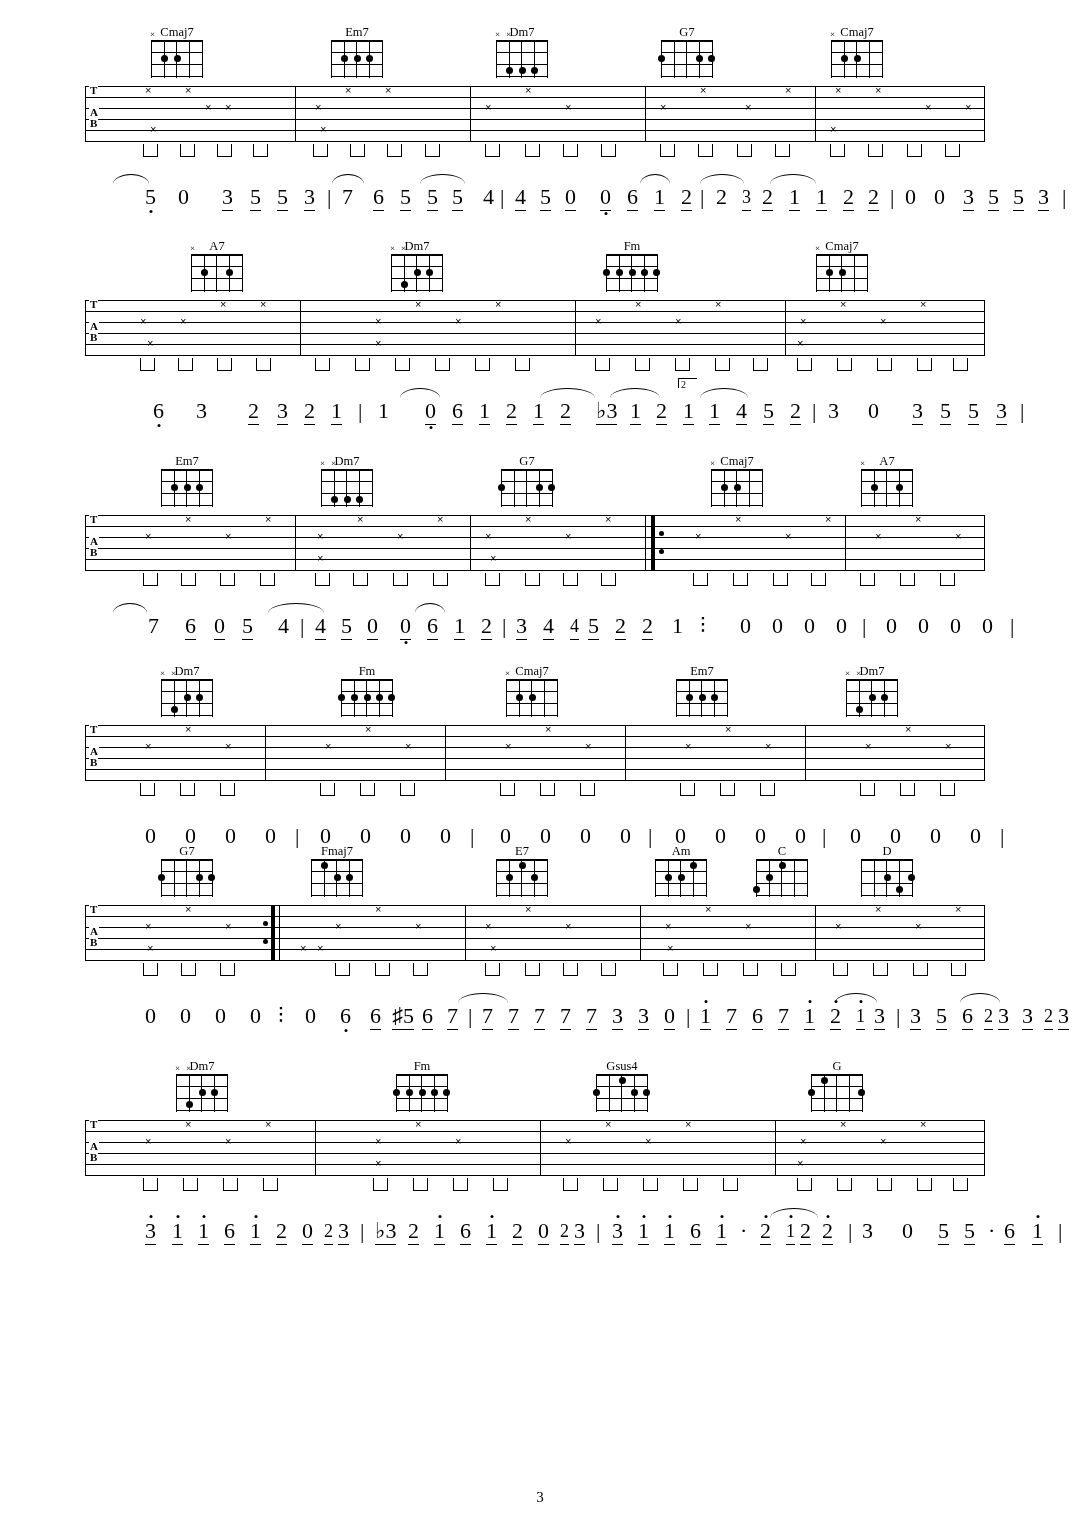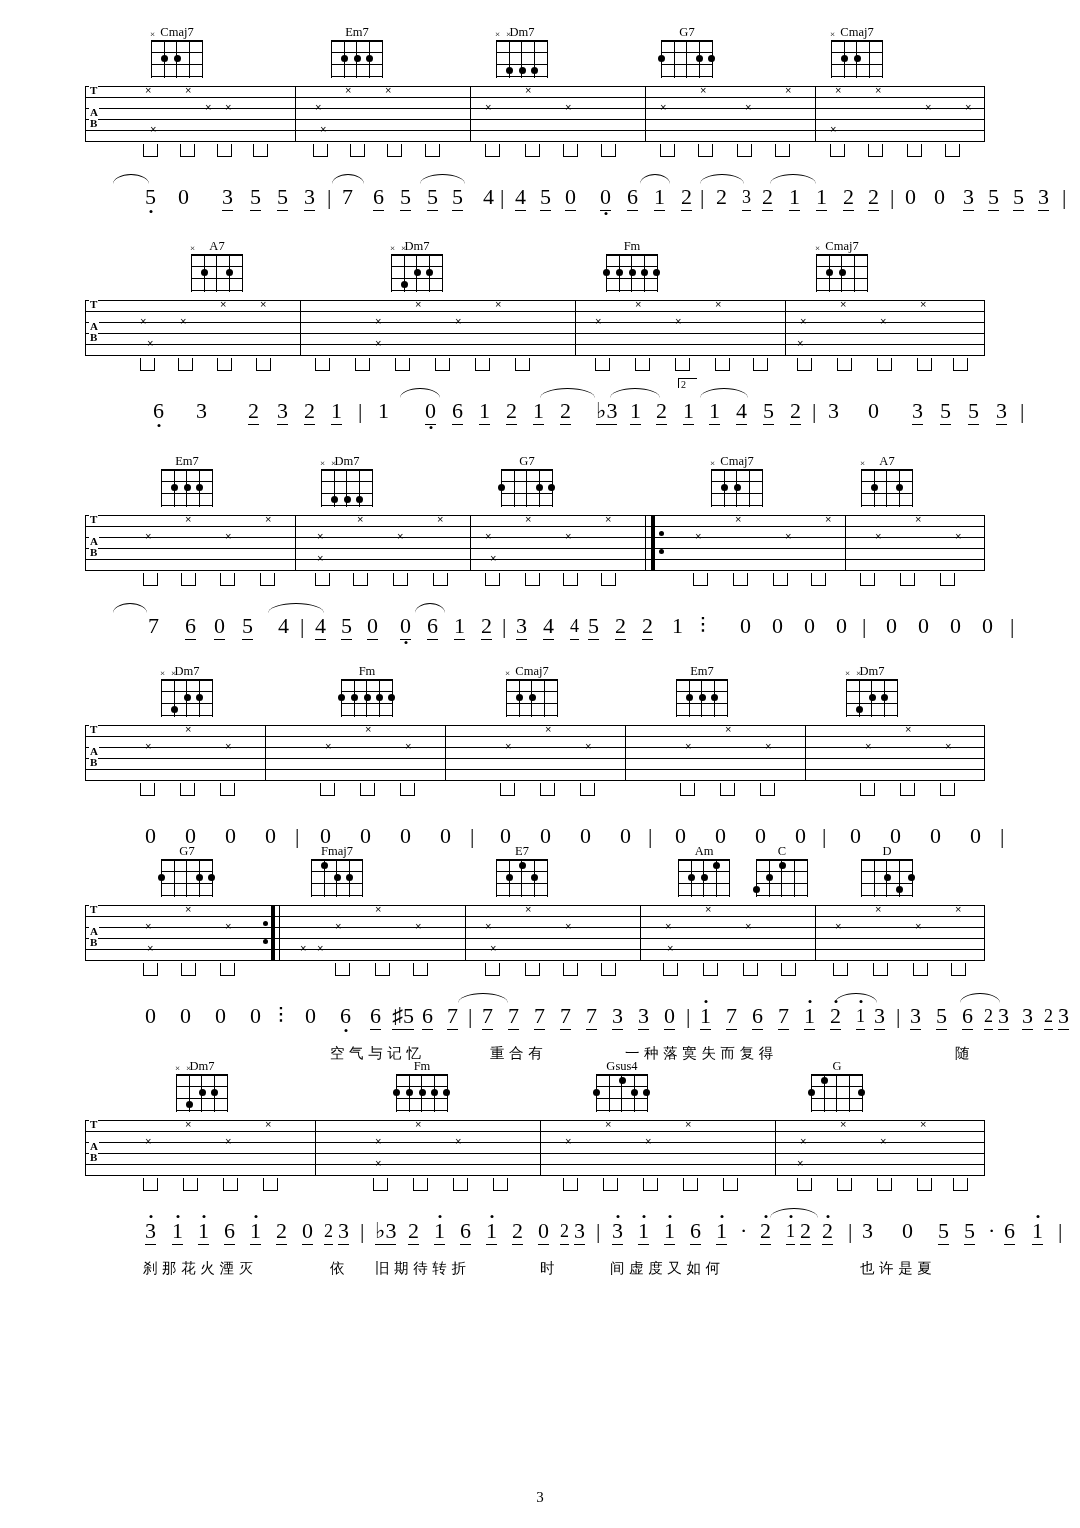--- a/index.html
+++ b/index.html
@@ -1025,21 +1025,21 @@
             <div class="v" style="left:38.1px"></div>
             <div class="v" style="left:51px"></div>
           <div class="h" style="top:12px"></div>
             <div class="h" style="top:24px"></div>
             <div class="h" style="top:36px"></div>
           <div class="dot" style="left:10px;top:15px"></div>
           <div class="dot" style="left:35px;top:15px"></div>
           <div class="dot" style="left:22.5px;top:3px"></div>
         </div>
       </div>
-      <div class="chord" style="left:667px;">
+      <div class="chord" style="left:644px;">
         <div class="cname">Am</div>
         <div class="grid">
           <div class="nut"></div>
           <div class="v" style="left:0"></div>
             <div class="v" style="left:12.7px"></div>
             <div class="v" style="left:25.4px"></div>
             <div class="v" style="left:38.1px"></div>
             <div class="v" style="left:51px"></div>
           <div class="h" style="top:12px"></div>
             <div class="h" style="top:24px"></div>
@@ -1186,26 +1186,20 @@
       <div class="note under1 small" style="left:984px">2</div>
       <div class="note under1" style="left:998px">3</div>
       <div class="note under1" style="left:1022px">3</div>
       <div class="note under1 small" style="left:1044px">2</div>
       <div class="note under1" style="left:1058px">3</div>
       <div class="tie" style="left:458px;top:-12px;width:50px"></div>
       <div class="tie" style="left:835px;top:-12px;width:42px"></div>
       <div class="tie" style="left:960px;top:-12px;width:40px"></div>
     </div>
 
-    <div class="lyrics" style="margin-top:4px">
-      <div class="ly" style="left:330px">空 气 与 记 忆</div>
-      <div class="ly" style="left:490px">重 合 有</div>
-      <div class="ly" style="left:625px">一 种 落 寞 失 而 复 得</div>
-      <div class="ly" style="left:955px">随</div>
-    </div>
   </div>
 
   <div class="system" style="position:absolute;left:0;top:1060px;">
     <div class="chordrow">
       <div class="chord" style="left:165px;">
         <div class="cname">Dm7</div>
         <div class="grid">
           <div class="nut"></div>
           <div class="v" style="left:0"></div>
             <div class="v" style="left:12.7px"></div>
@@ -1368,24 +1362,16 @@
       <div class="note" style="left:902px">0</div>
       <div class="note under1" style="left:938px">5</div>
       <div class="note under1" style="left:964px">5</div>
       <div class="note" style="left:988px">·</div>
       <div class="note under1" style="left:1004px">6</div>
       <div class="note under1 dotabove" style="left:1032px">1</div>
       <div class="barline" style="left:1058px">|</div>
       <div class="tie" style="left:770px;top:-12px;width:48px"></div>
     </div>
 
-    <div class="lyrics" style="margin-top:4px">
-      <div class="ly" style="left:143px">刹 那 花 火 湮 灭</div>
-      <div class="ly" style="left:330px">依</div>
-      <div class="ly" style="left:375px">旧 期 待 转 折</div>
-      <div class="ly" style="left:540px">时</div>
-      <div class="ly" style="left:610px">间 虚 度 又 如 何</div>
-      <div class="ly" style="left:860px">也 许 是 夏</div>
-    </div>
   </div>
 
   <div class="pagenum">3</div>
 </div>
 
 </body></html>

